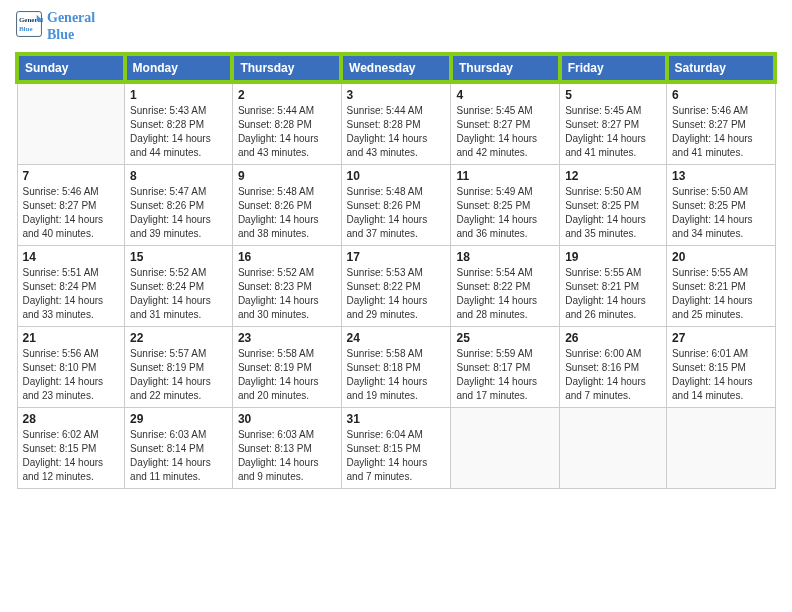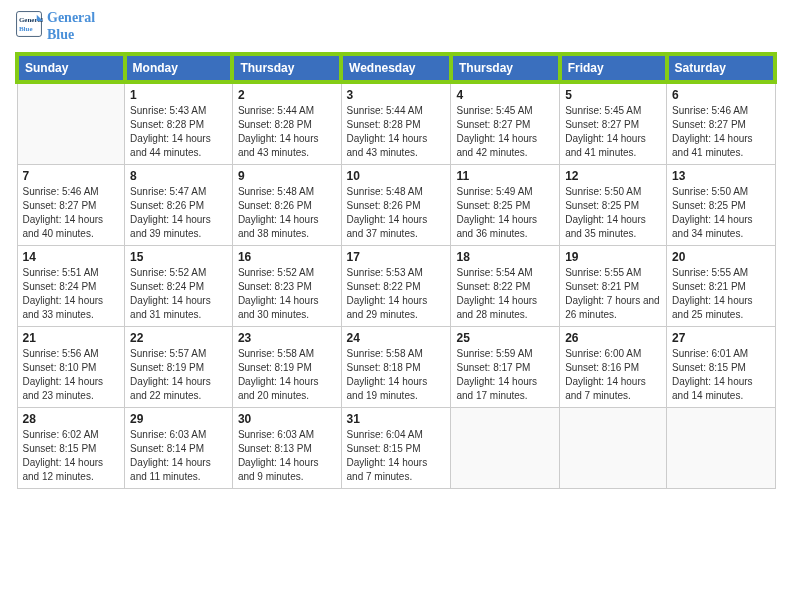--- a/index.html
+++ b/index.html
@@ -270,21 +270,21 @@
           <span>Sunrise: 5:54 AM</span><br>
           <span>Sunset: 8:22 PM</span><br>
           <span>Daylight: 14 hours and 28 minutes.</span>
         </div>
         </td>
         <td>
           <span class="day-num">19</span>
         <div class="day-info">
           <span>Sunrise: 5:55 AM</span><br>
           <span>Sunset: 8:21 PM</span><br>
-          <span>Daylight: 7 hours and 26 minutes.</span>
+          <span>Daylight: 14 hours and 26 minutes.</span>
         </div>
         </td>
         <td>
           <span class="day-num">20</span>
         <div class="day-info">
           <span>Sunrise: 5:55 AM</span><br>
           <span>Sunset: 8:21 PM</span><br>
           <span>Daylight: 14 hours and 25 minutes.</span>
         </div>
         </td>

